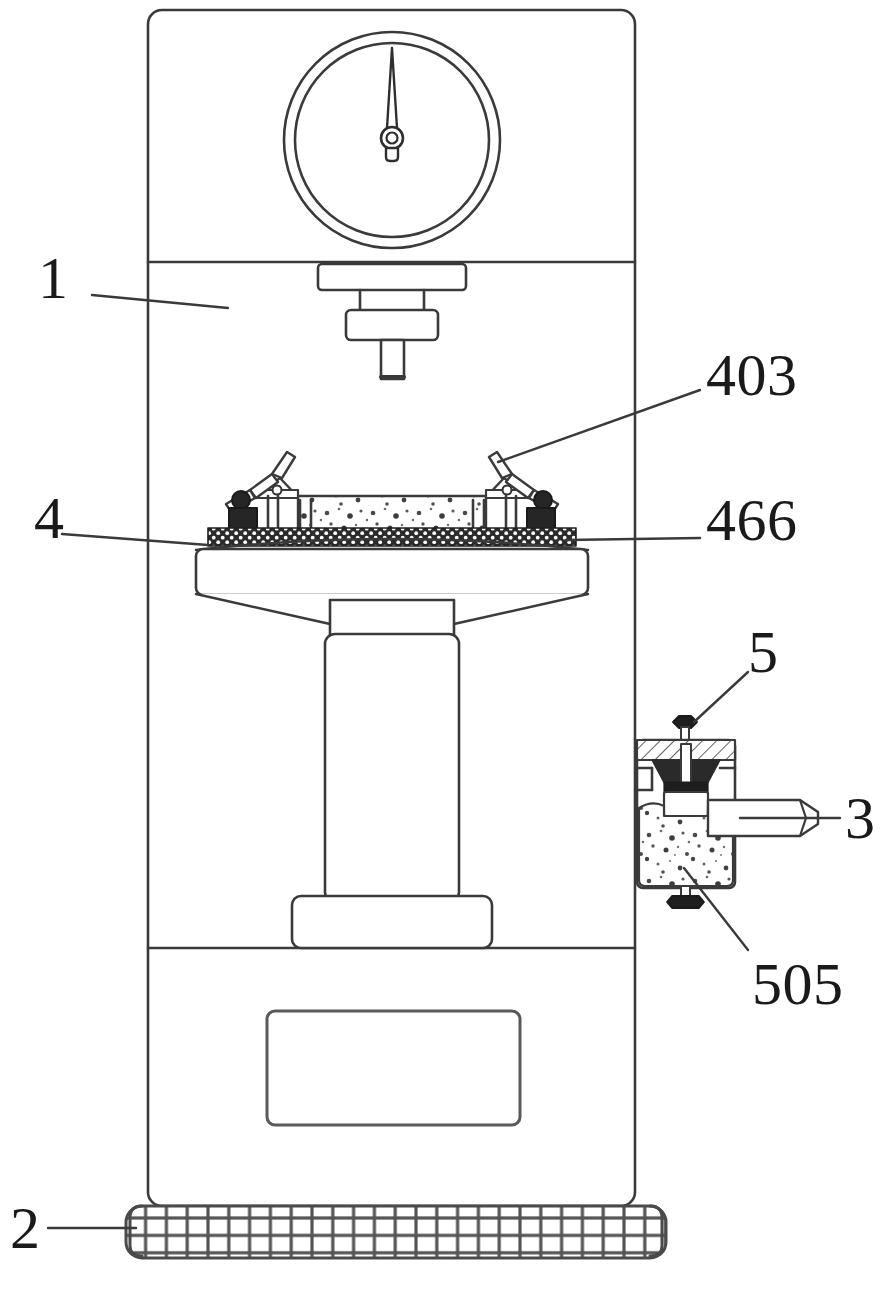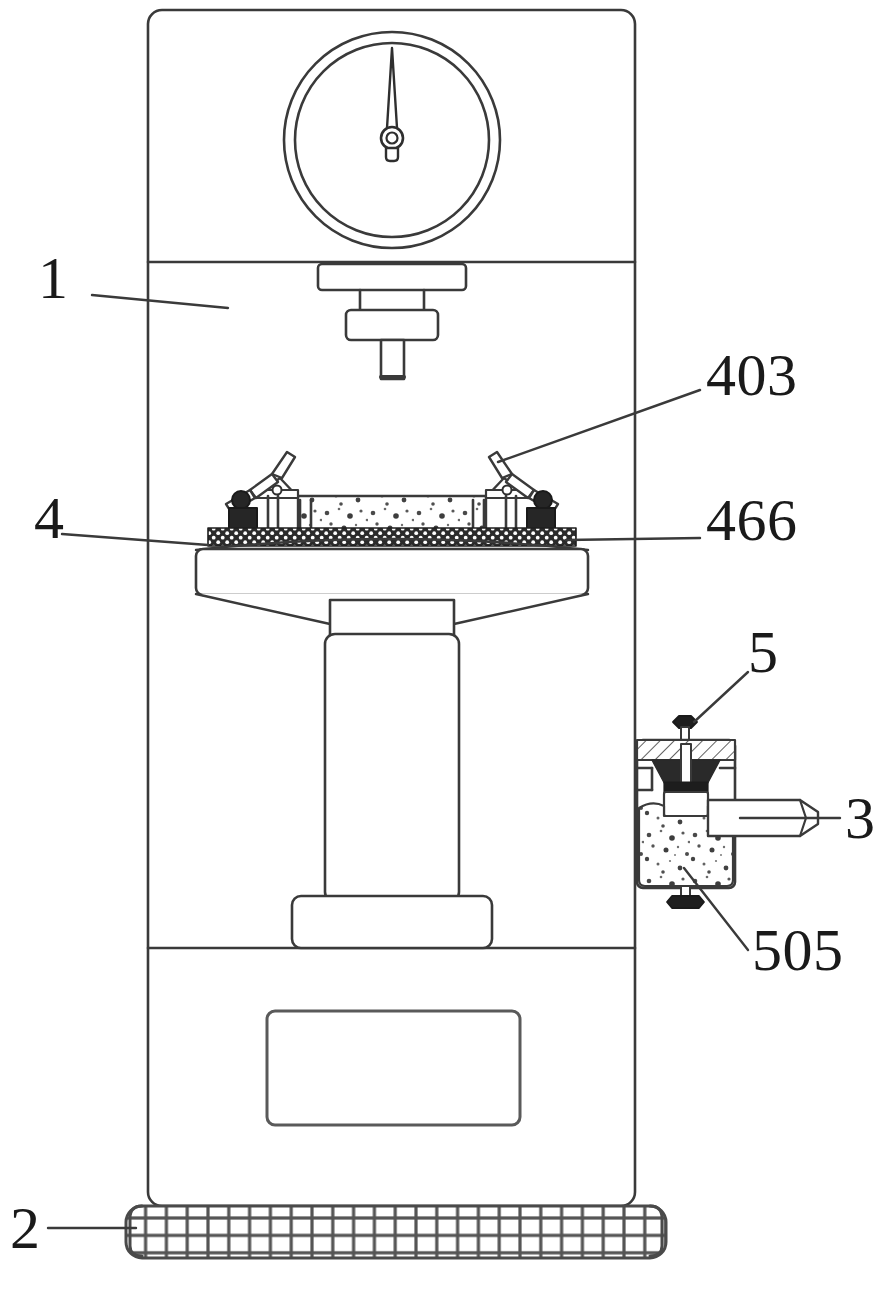--- a/index.html
+++ b/index.html
@@ -218,16 +218,16 @@
 
     </g>
   </svg>
 
   <div class="ref-label" style="left:38px;  top:248px;">1</div>
   <div class="ref-label" style="left:706px; top:345px;text-align:center;">403</div>
   <div class="ref-label" style="left:706px; top:490px;">466</div>
   <div class="ref-label" style="left:34px;  top:488px;">4</div>
   <div class="ref-label" style="left:748px; top:622px;">5</div>
   <div class="ref-label" style="left:845px; top:788px;">3</div>
-  <div class="ref-label" style="left:752px; top:920px;">505</div>
+  <div class="ref-label" style="left:752px; top:954px;">505</div>
   <div class="ref-label" style="left:10px;  top:1198px;">2</div>
 
 </div>
 
 </body></html>

